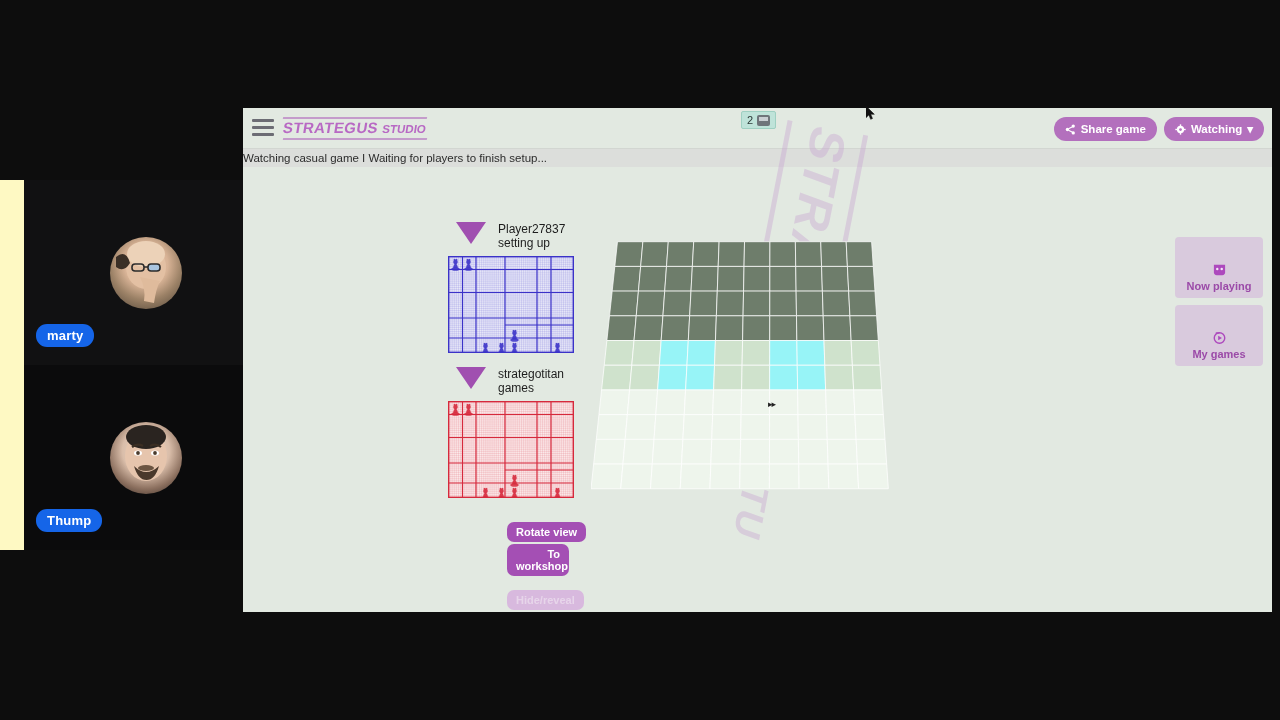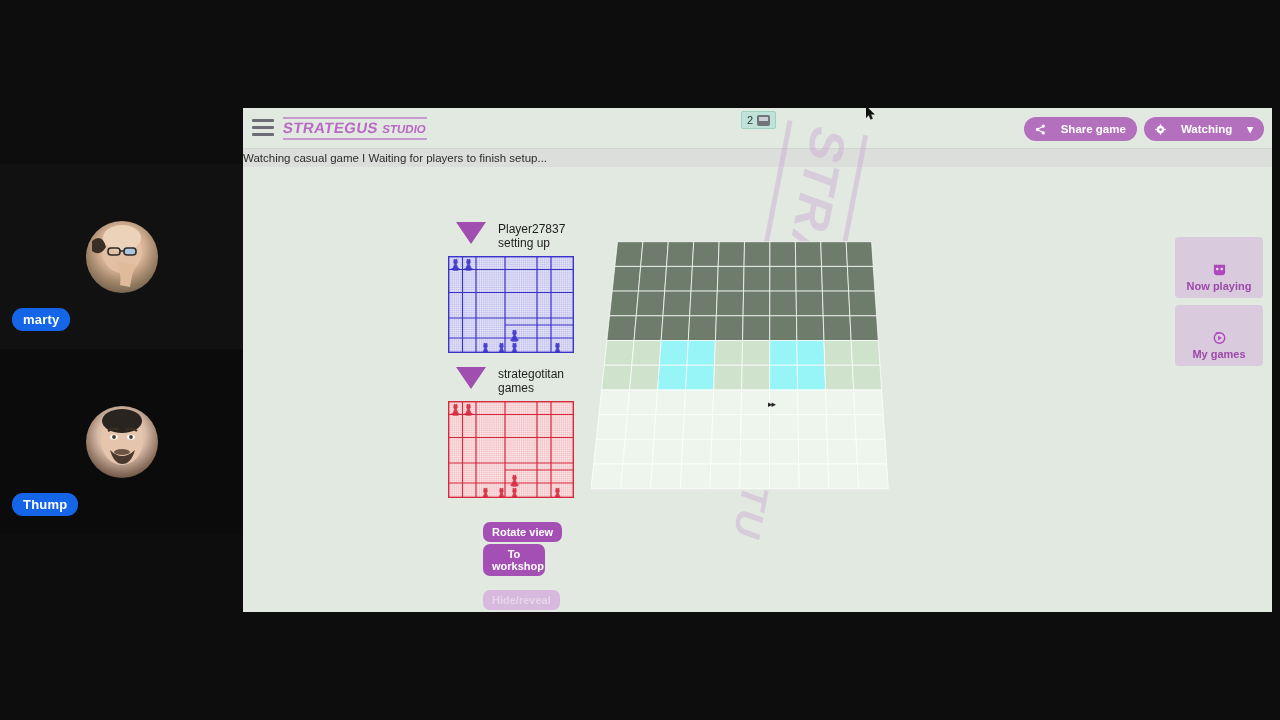--- a/index.html
+++ b/index.html
@@ -1,20 +1,20 @@
 <!DOCTYPE html>
 <html><head>
 <meta charset="utf-8">
 <style>
   html,body{margin:0;padding:0;background:#0d0d0d;}
   body{width:1280px;height:720px;overflow:hidden;font-family:"Liberation Sans",sans-serif;}
   .screen{position:relative;width:1280px;height:720px;background:#0d0d0d;}
 
   
-  .video-rail{position:absolute;left:0;top:164px;width:243px;height:370px;background:#fef9c3;}
+  .video-rail{position:absolute;left:0;top:180px;width:243px;height:370px;background:#fef9c3;padding-left:24px;}
   .video-tile{position:relative;width:243px;height:185px;background:#111112;overflow:hidden;}
   .video-tile.t2{background:#0b0b0c;}
   .avatar{position:absolute;left:50%;top:50%;transform:translate(-50%,-50%);width:72px;height:72px;border-radius:50%;overflow:hidden;}
   .avatar.a1{background:radial-gradient(circle at 50% 38%, #e8cdb4 0%, #d8b396 38%, #9b8166 62%, #4b4034 100%);}
   .avatar.a2{background:radial-gradient(circle at 50% 40%, #f0dfd2 0%, #d9bda9 42%, #8b6f5e 68%, #241c18 100%);}
   .face{position:absolute;inset:0;}
   .name-badge{position:absolute;left:12px;bottom:18px;background:#1565e8;color:#fff;font-weight:bold;font-size:13px;
     padding:4px 11px;border-radius:11px;letter-spacing:.2px;}
 
   
@@ -29,21 +29,21 @@
   .logo .txt{font-weight:bold;color:#b869c4;font-size:15px;letter-spacing:.4px;line-height:17px;
     transform:skewX(-9deg);white-space:nowrap;}
   .logo .txt .sm{font-size:11.5px;letter-spacing:0;}
 
   .spect-badge{position:absolute;left:498px;top:3px;background:#bfe3d9;border:1px solid #9fd0c2;border-radius:2px;
     padding:2px 5px;display:flex;align-items:center;gap:4px;font-size:11px;color:#2d3b38;}
   .spect-badge .mon{width:13px;height:11px;background:#6f757a;border-radius:2px;position:relative;}
   .spect-badge .mon:after{content:"";position:absolute;left:2px;top:2px;right:2px;height:4px;background:#c9ced2;}
 
   .btn-purple{background:#b370bd;color:#fff;border:none;border-radius:13px;font-weight:bold;font-size:11.5px;
-    padding:5px 11px;display:inline-flex;align-items:center;gap:15px;cursor:pointer;font-family:"Liberation Sans",sans-serif;}
+    padding:5px 11px;display:inline-flex;align-items:center;gap:5px;cursor:pointer;font-family:"Liberation Sans",sans-serif;}
   .top-right{position:absolute;right:8px;top:9px;display:flex;gap:7px;}
 
   
   .statusbar{height:18px;background:#dcdedb;border-top:1px solid #d2d6d1;display:flex;align-items:center;
     justify-content:flex-start;font-size:11.5px;color:#2c2c2c;}
 
   
   .stage{position:relative;height:446px;background:#e2e9e1;}
 
   
@@ -58,21 +58,21 @@
   .tray-block{position:absolute;}
   .tray-head{display:flex;align-items:flex-start;gap:12px;height:34px;}
   .tri{width:0;height:0;border-left:15px solid transparent;border-right:15px solid transparent;
     border-top:22px solid #a04fb0;margin-left:8px;}
   .tray-name{font-size:12px;color:#1d1d1d;line-height:13.5px;padding-top:1px;}
   .tray-grid{position:relative;width:126px;height:97px;}
 
   
   .actions{position:absolute;left:240px;top:355px;width:120px;}
   .act{display:block;border:none;border-radius:7px;font-weight:bold;font-size:11px;color:#fff;
-    padding:4px 9px;margin-bottom:2px;cursor:pointer;text-align:center;font-family:"Liberation Sans",sans-serif;}
+    padding:4px 9px;margin-bottom:2px;cursor:pointer;text-align:right;font-family:"Liberation Sans",sans-serif;margin-left:24px;}
   .act.on{background:#a44fb4;}
   .act.off{background:#d8b9de;color:#e7d5ea;cursor:default;}
 
   
   .board-wrap{position:absolute;left:348px;top:55px;width:340px;height:300px;}
   .board{position:absolute;left:0;top:0;width:300px;height:290px;}
 
   
   .right-rail{position:absolute;right:9px;top:70px;width:88px;}
   .rr-btn{background:#d9cadd;border-radius:4px;padding:25px 4px 6px;margin-bottom:7px;text-align:center;cursor:pointer;}

